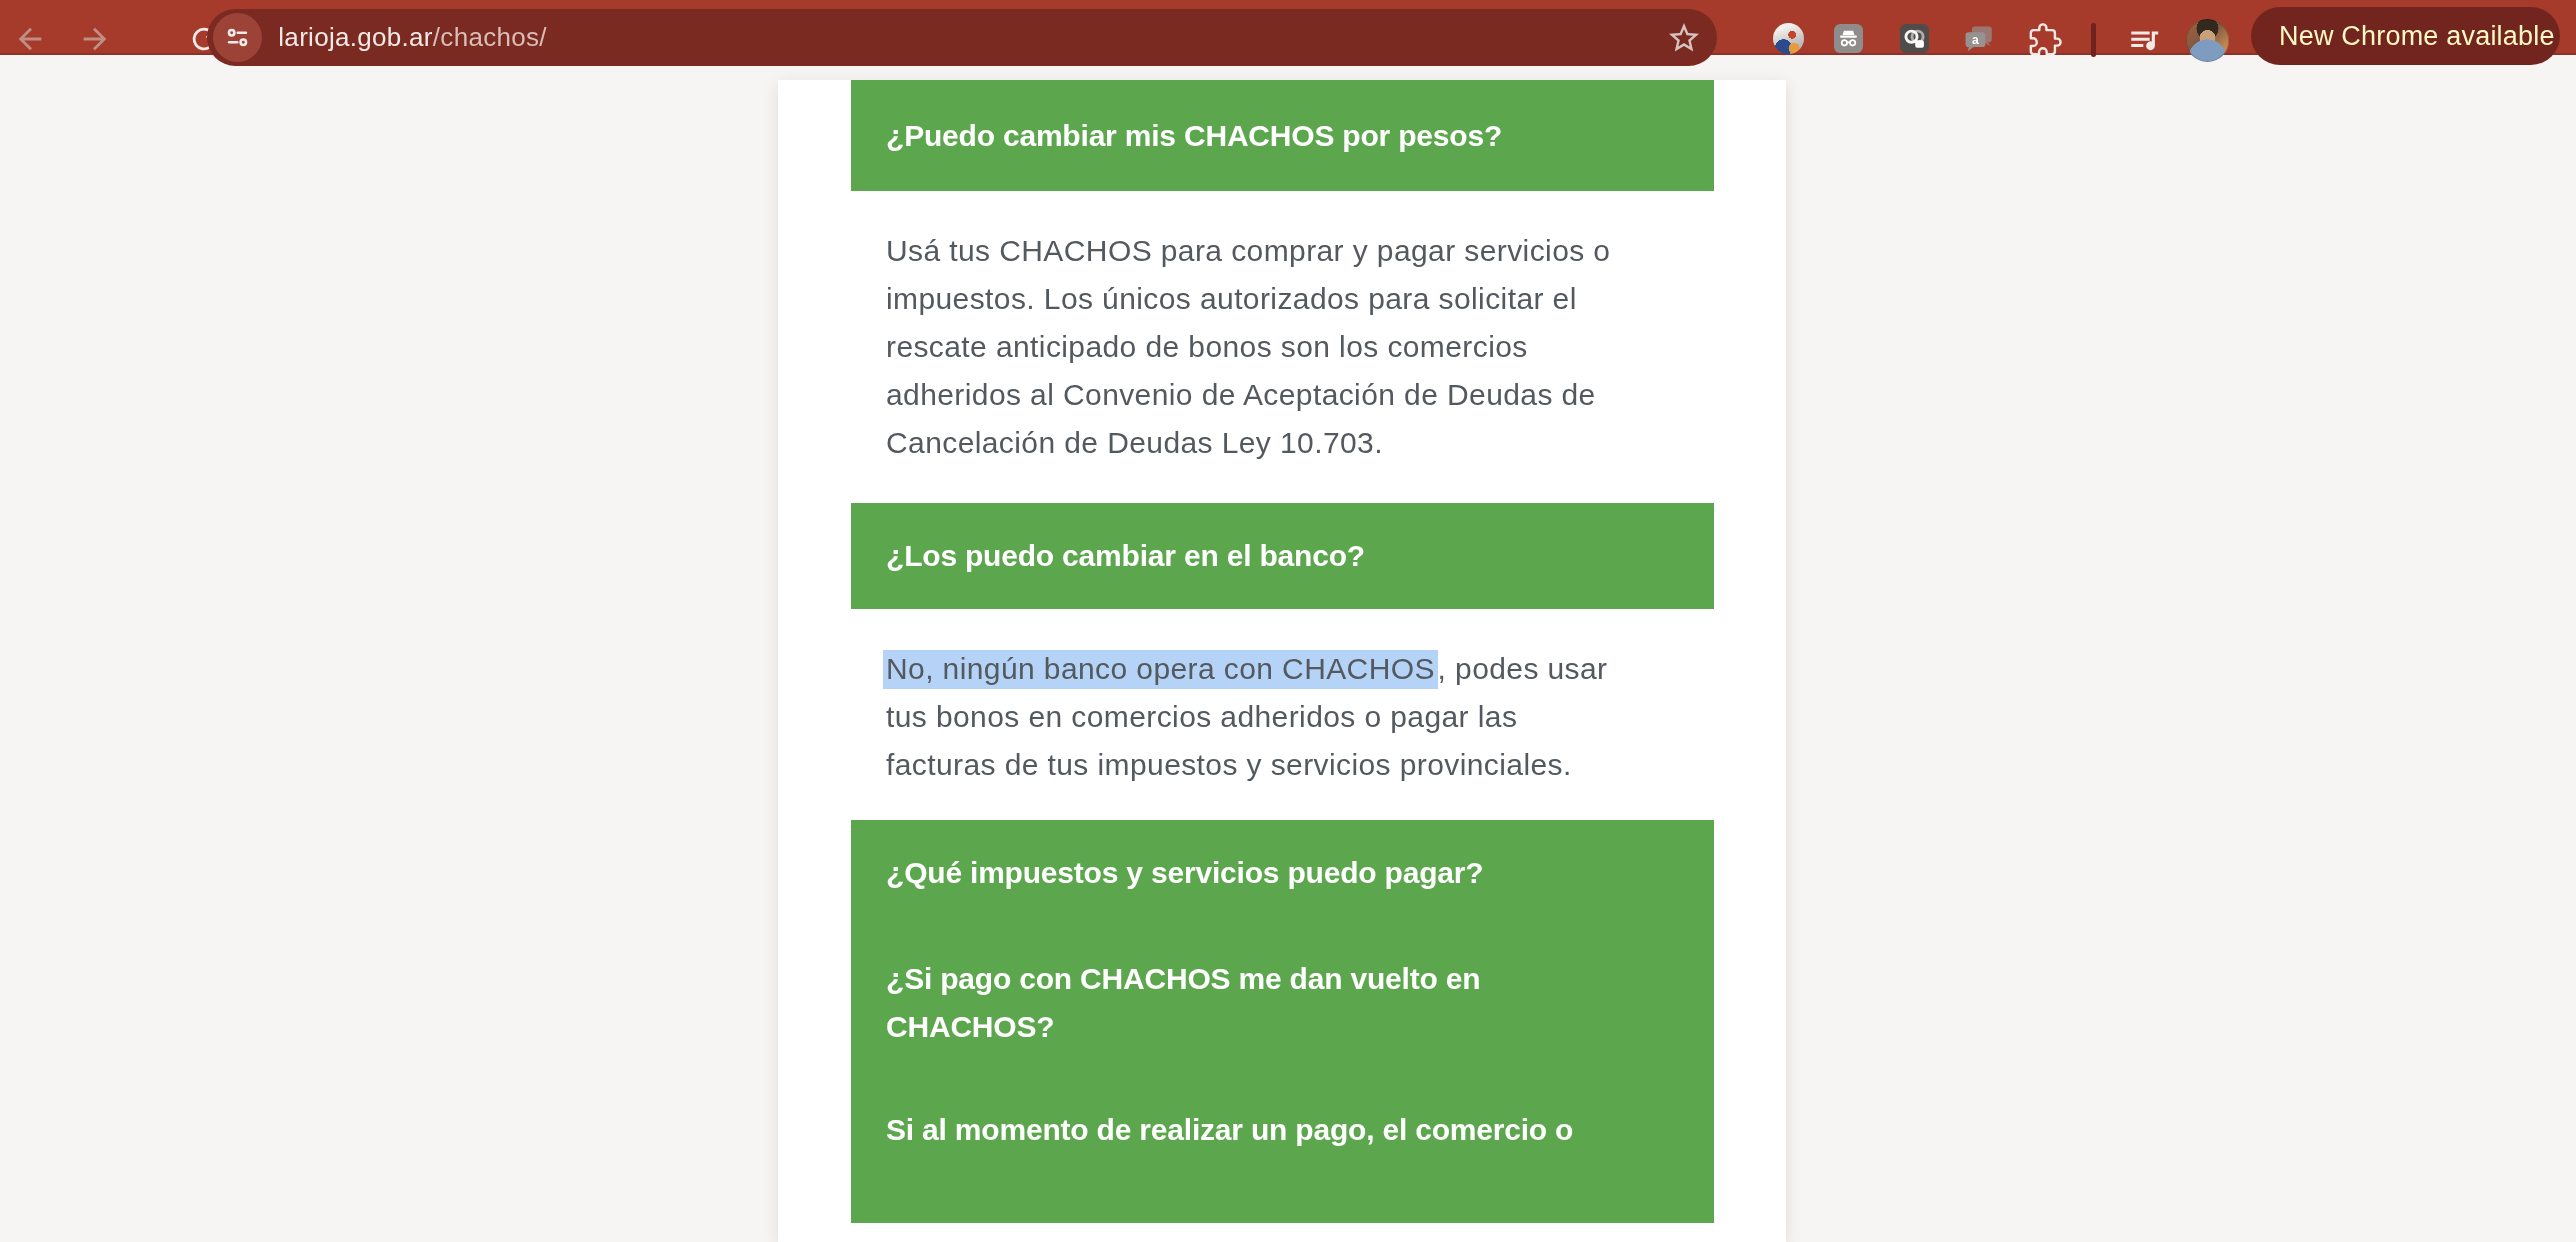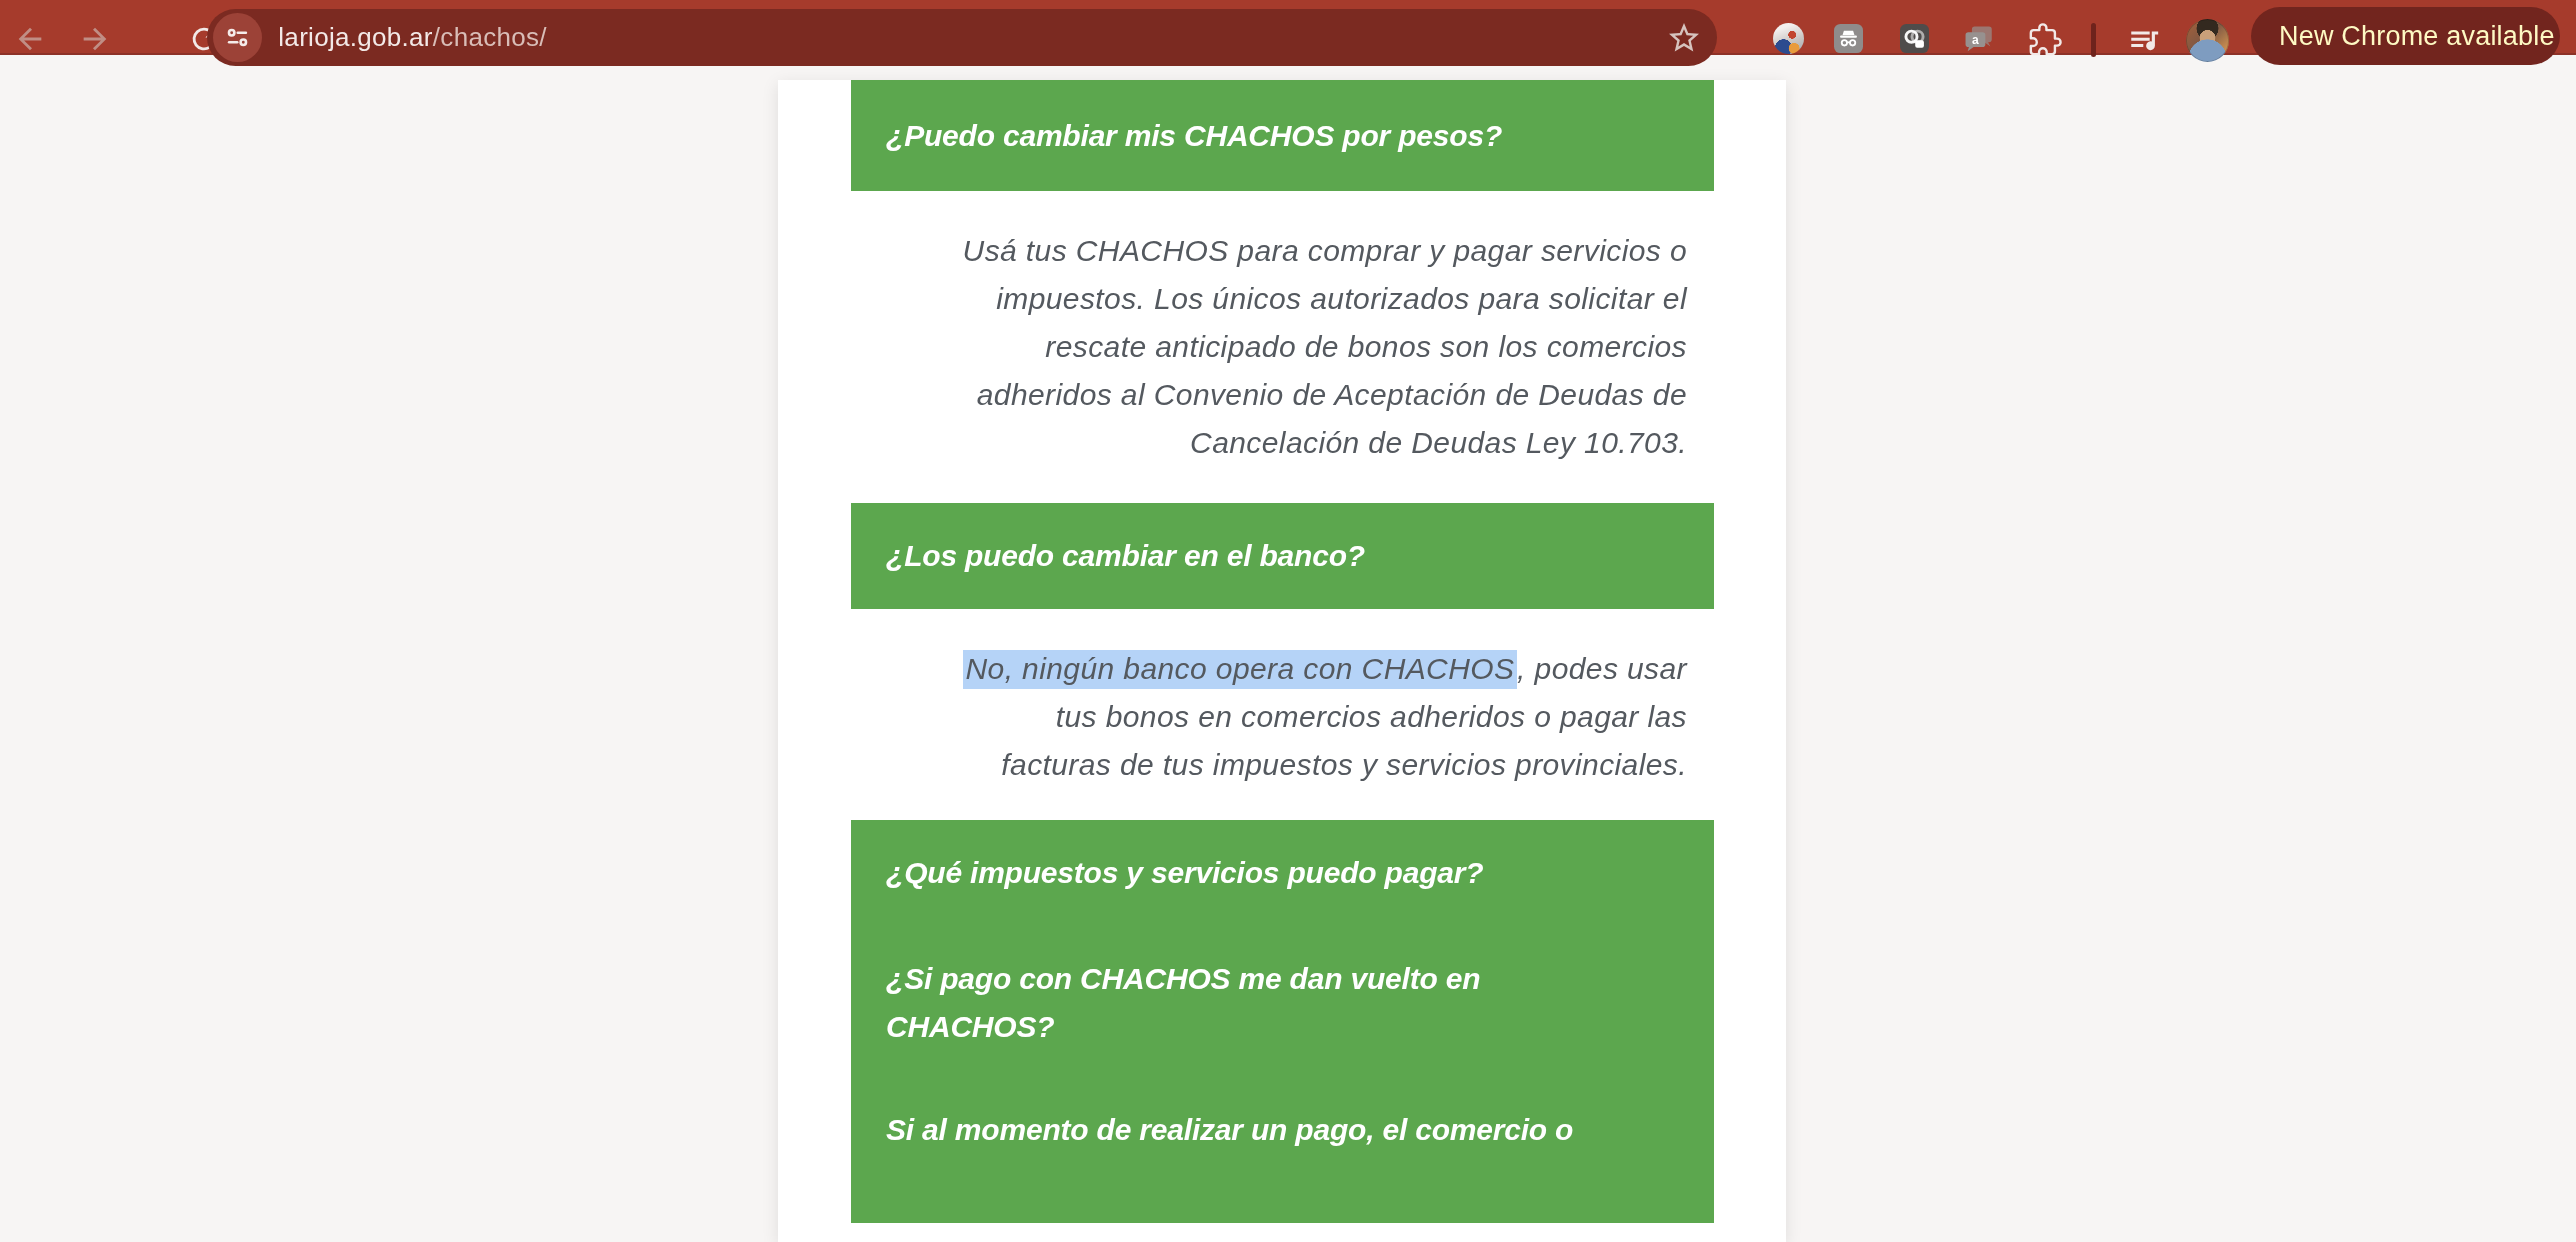--- a/index.html
+++ b/index.html
@@ -69,40 +69,39 @@
   }
   .update-pill .label { margin-left:28px; font-size:27px; color:#fef9c3; letter-spacing:0.2px; white-space:nowrap; }
   .kebab { margin-left:auto; margin-right:16px; width:9px; height:36px; }
 
   
   .page { position:absolute; top:80px; left:0; width:2576px; height:1162px; background:#F7F5F4; }
   .content-column {
     position:absolute; left:778px; top:0; width:1008px; height:1162px;
     background:#FFFFFF; overflow:hidden;
     box-shadow:0 3.6px 16px rgba(0,0,0,.10);
-    font-style:italic;
   }
   .acc-item { margin:0 73px; width:863px; }
   .q-bar {
     background:#5CA74E; color:#FFFFFF;
     font-size:30px; font-weight:bold; letter-spacing:-0.2px; line-height:48px;
     padding:0 25px 0 35px; display:flex; align-items:center; white-space:nowrap;
   }
   .q-bar.two-line { flex-direction:column; align-items:flex-start; justify-content:center; }
   .q-bar.clipped { align-items:flex-start; padding-top:27px; }
   #q1 { height:111px; }
   #q2 { height:106px; }
   #q3 { height:106px; }
   #q4 { height:107px; }
   #q5 { height:153px; }
   #q6 { height:144px; }
   .panel {
     background:#FFFFFF; color:#54595F;
     font-size:30px; letter-spacing:0.4px; line-height:48px;
-    padding:36px 27px 0 35px; white-space:nowrap;text-align:right;
+    padding:36px 27px 0 35px; white-space:nowrap;
   }
   #panel1 { height:312px; }
   #panel2 { height:211px; }
   .hl { background:#B5D3F7; padding:1.8px 2.7px 3.6px 2.7px; margin-left:-2.7px; }
 </style>
 </head>
 <body>
 
 <div class="toolbar">
 

